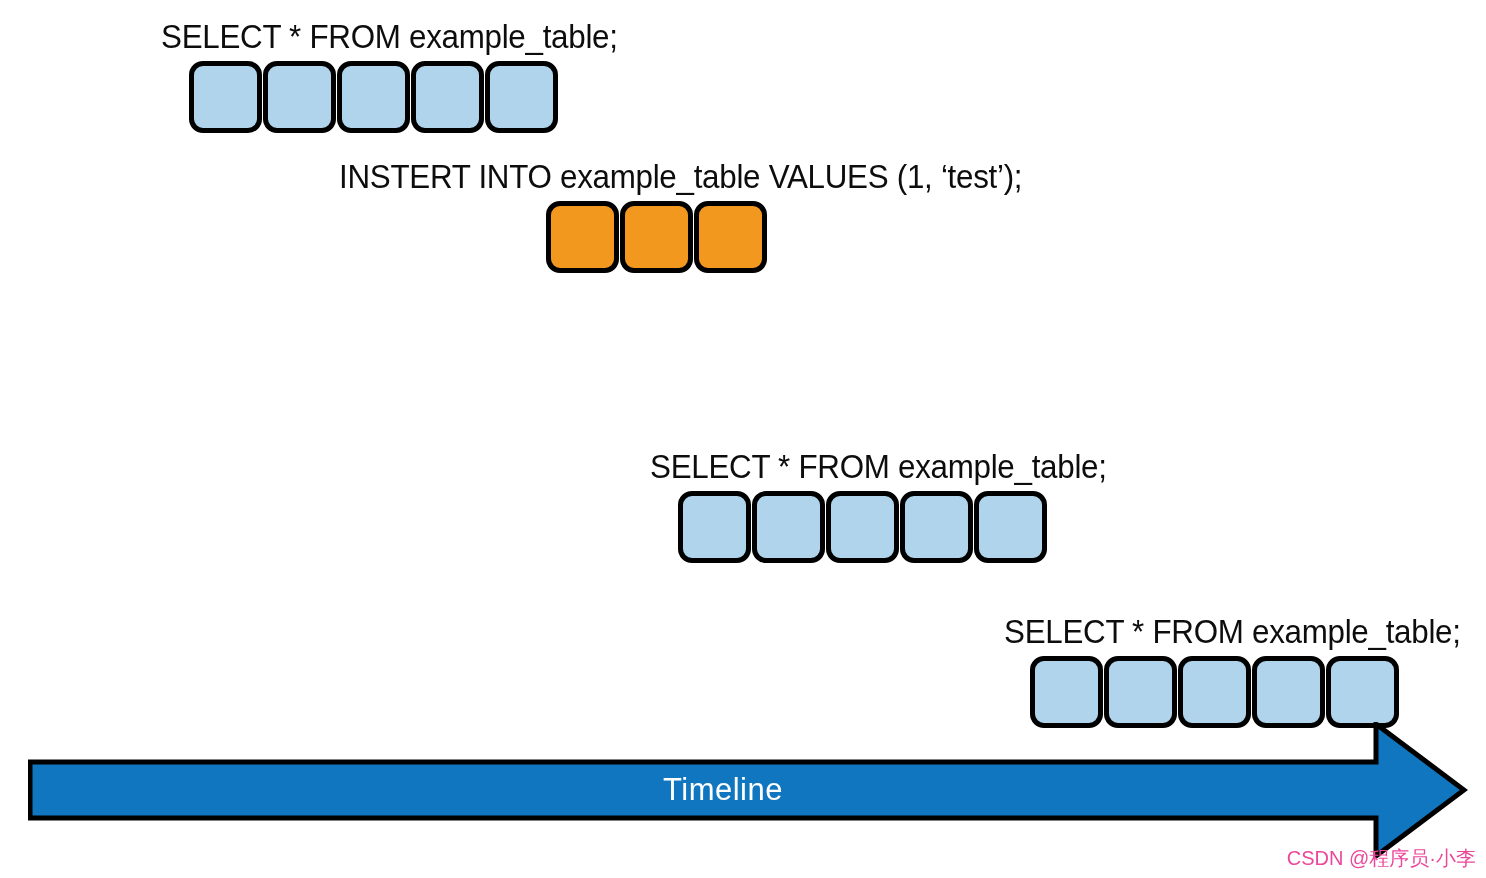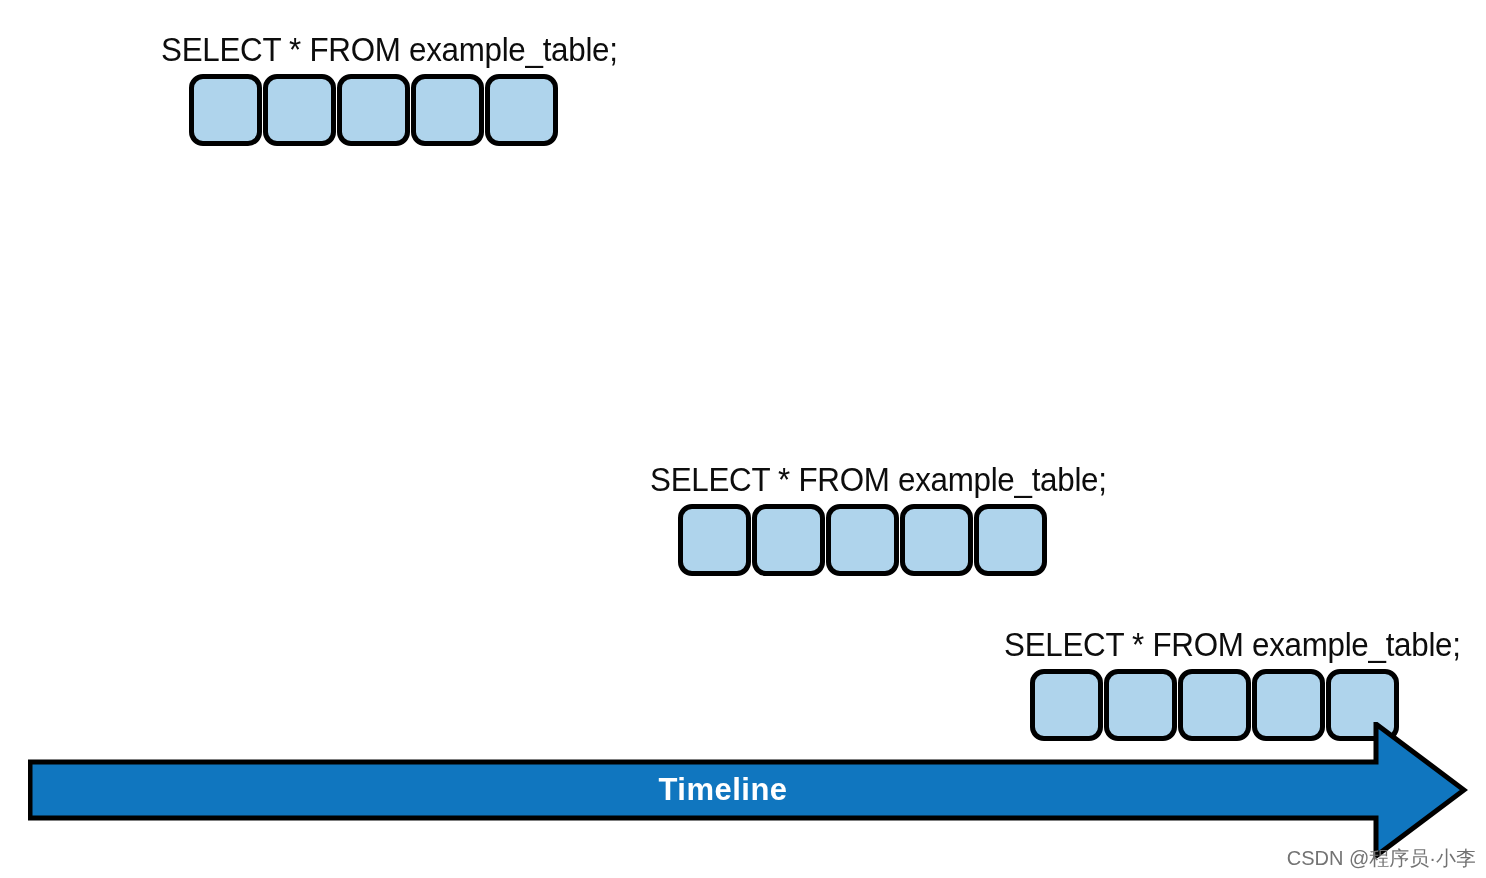--- a/index.html
+++ b/index.html
@@ -14,21 +14,20 @@
     position: relative;
     width: 1486px;
     height: 878px;
     background: #ffffff;
     overflow: hidden;
   }
 
   
   .query-group {
     position: absolute;
-    margin-top: 13px;
   }
   .query-label {
     font-family: "Liberation Sans", sans-serif;
     font-size: 33px;
     font-weight: 400;
     color: #0d0d0d;
     white-space: nowrap;
     line-height: 1;
     letter-spacing: -0.3px;
     transform: scaleX(0.95);
@@ -83,50 +82,57 @@
     left: 0;
     top: 40px;
     width: 1390px;
     text-align: center;
     font-family: "Liberation Sans", sans-serif;
     font-size: 31px;
     color: #ffffff;
     line-height: 56px;
     letter-spacing: 0.5px;
     pointer-events: none;
-    font-weight: bold;
   }
 
   
   #watermark {
     position: absolute;
     right: 10px;
     bottom: 6px;
     font-family: "Liberation Sans", sans-serif;
     font-size: 20px;
-    color: #737373;
+    color: #ec4899;
     white-space: nowrap;
   }
 </style>
 </head>
 <body>
 
 <div id="canvas">
 
   <div class="query-group" id="row-0">
     <div class="query-label">SELECT * FROM example_table;</div>
     <div class="blocks">
       <div class="block c-blue"></div>
       <div class="block c-blue"></div>
       <div class="block c-blue"></div>
       <div class="block c-blue"></div>
       <div class="block c-blue"></div>
     </div>
   </div>
 
+  <div class="query-group" id="row-1">
+    <div class="query-label">INSTERT INTO  example_table VALUES (1, ‘test’);</div>
+    <div class="blocks">
+      <div class="block c-orange"></div>
+      <div class="block c-orange"></div>
+      <div class="block c-orange"></div>
+    </div>
+  </div>
 
 
   <div class="query-group" id="row-3">
     <div class="query-label">SELECT * FROM example_table;</div>
     <div class="blocks">
       <div class="block c-blue"></div>
       <div class="block c-blue"></div>
       <div class="block c-blue"></div>
       <div class="block c-blue"></div>
       <div class="block c-blue"></div>

